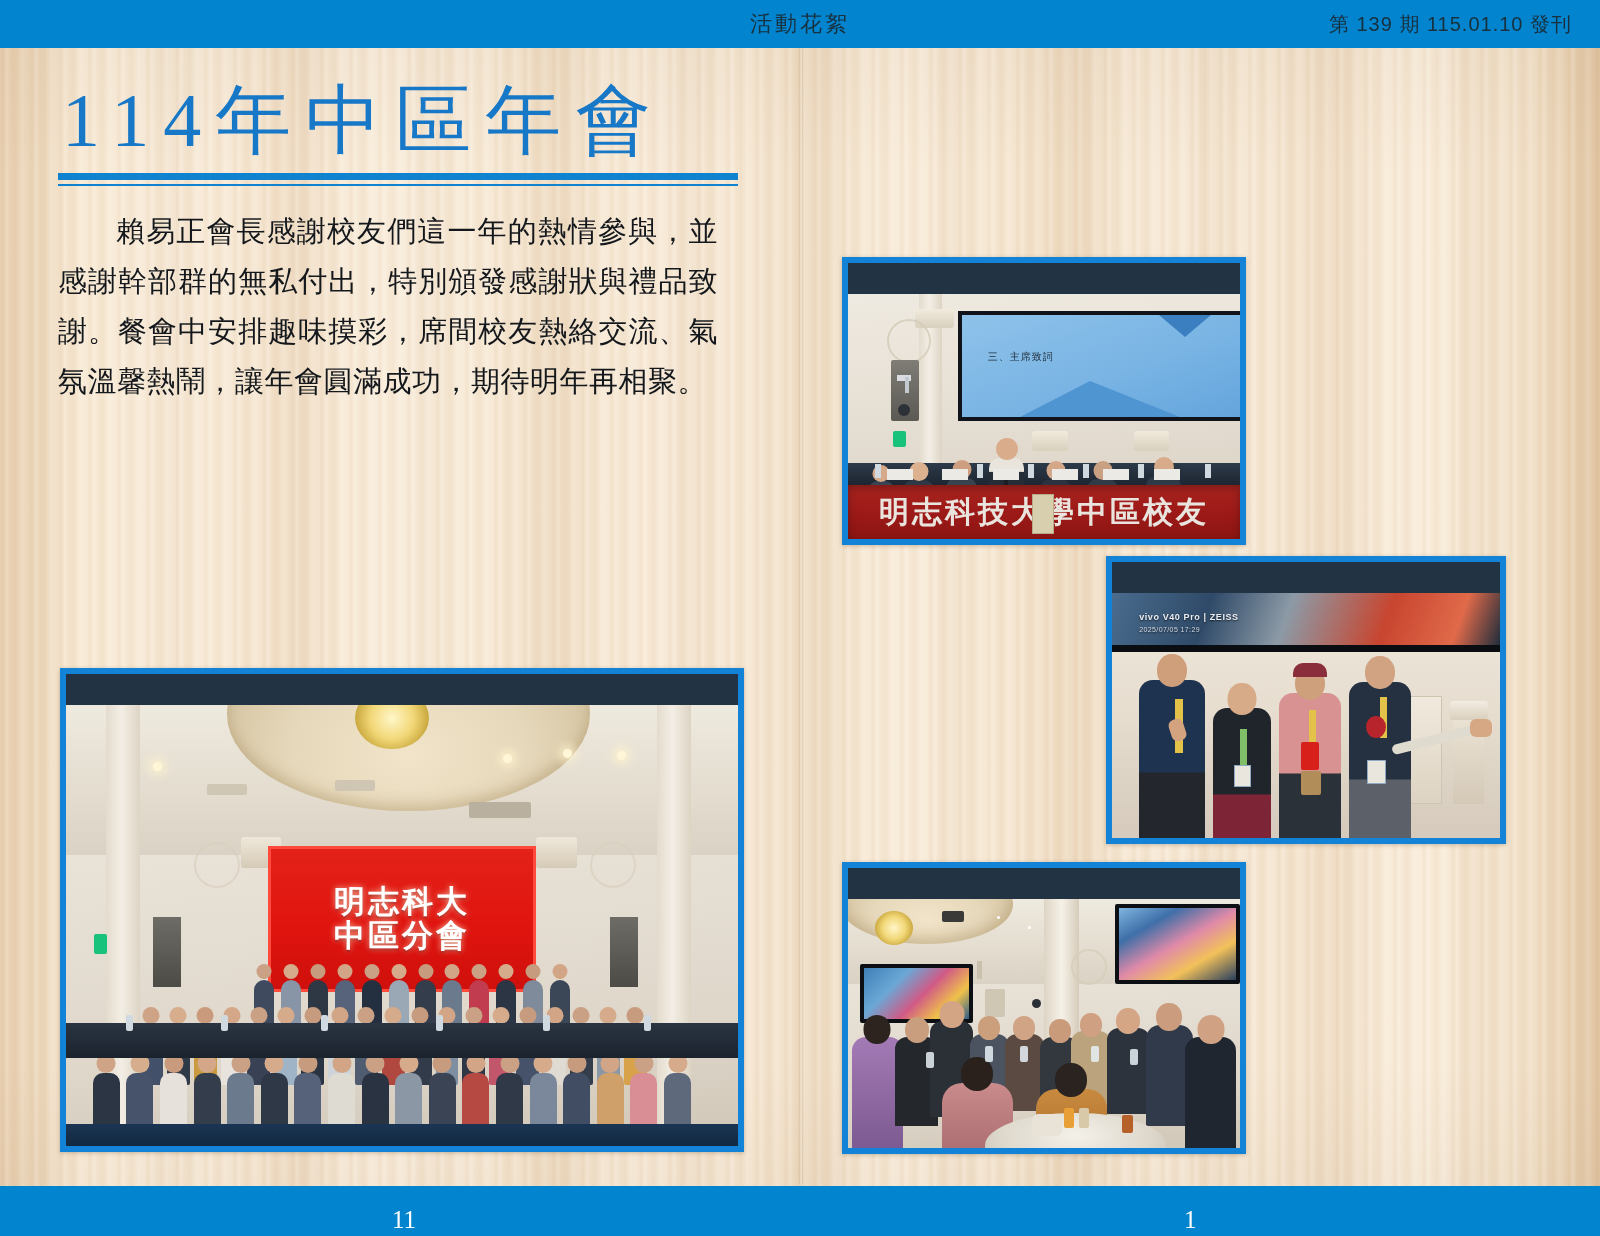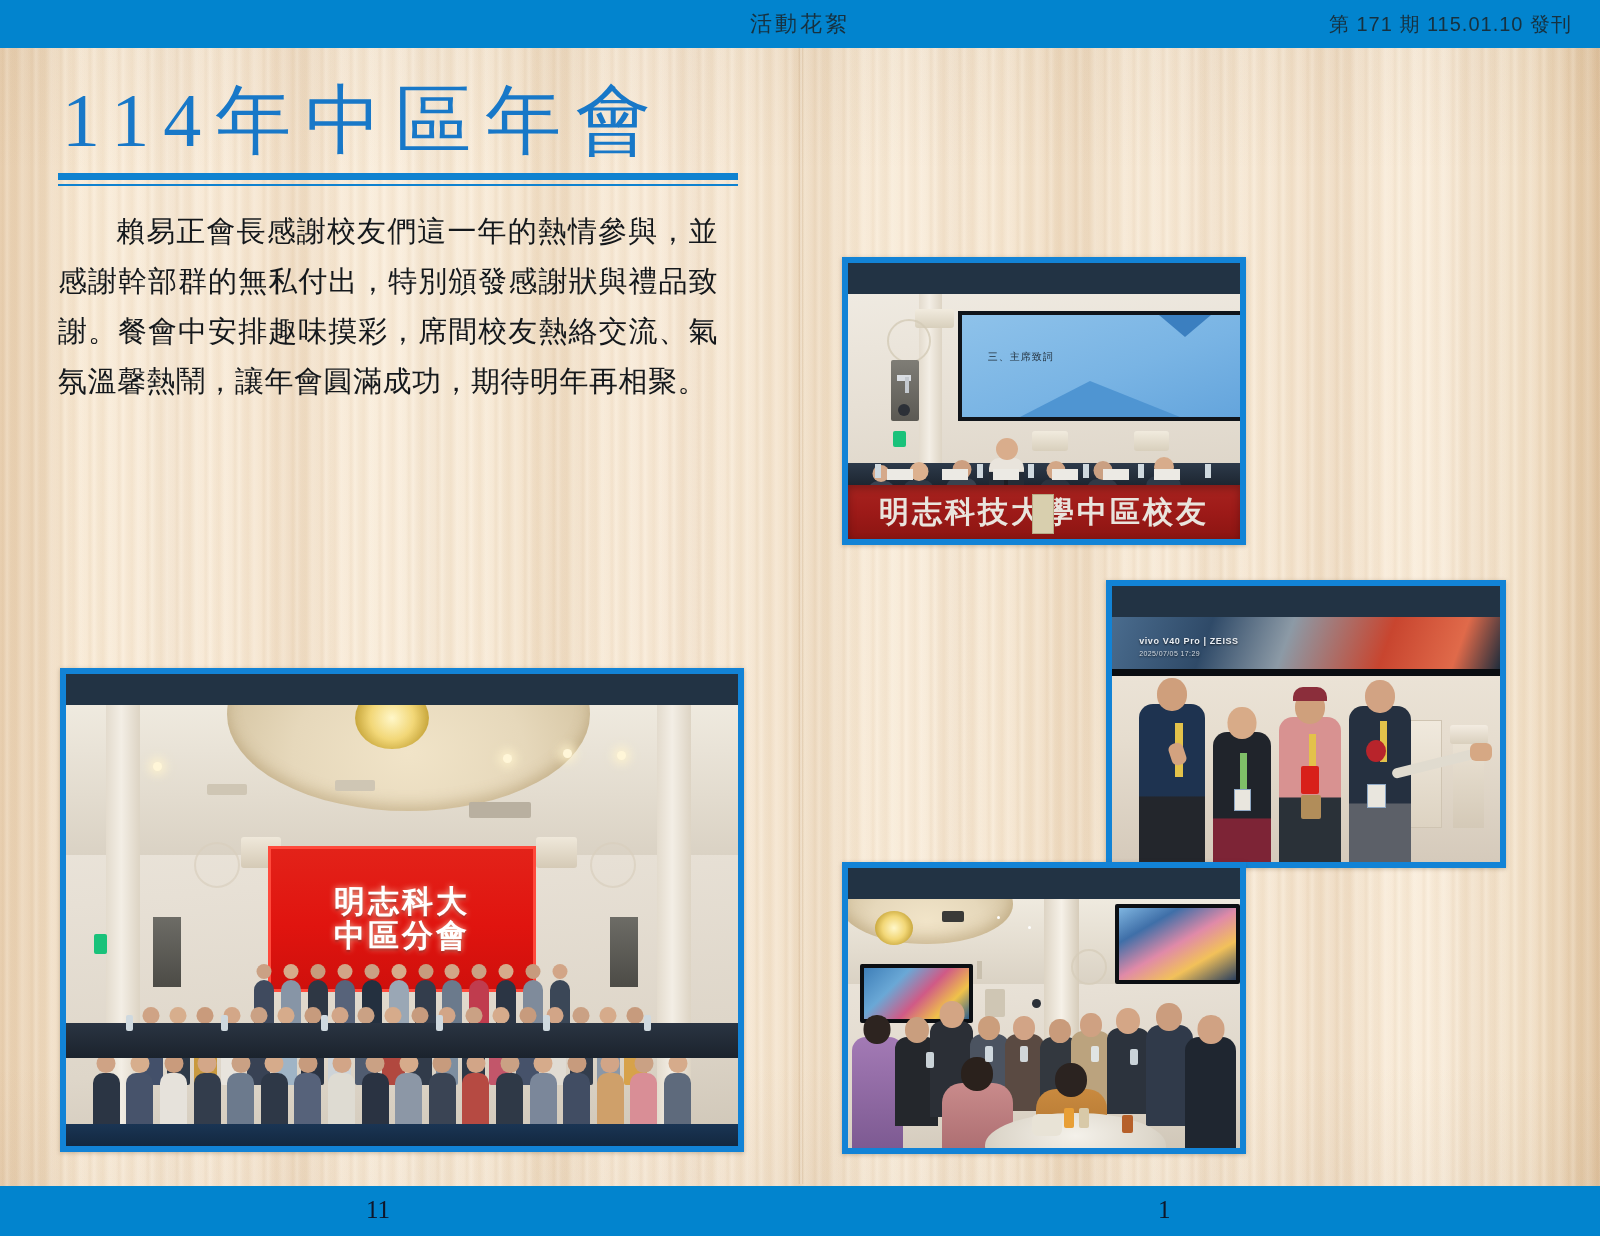--- a/index.html
+++ b/index.html
@@ -63,22 +63,22 @@
     position:absolute; left:0; right:0; top:9px;
     text-align:center;
     font-size:22px; letter-spacing:3px; color:#17313f;
     font-family:"Liberation Sans", sans-serif;
   }
   .hdr-right{
     position:absolute; right:28px; top:11px;
     font-size:20px; letter-spacing:1px; color:#17313f;
   }
   .pgnum{
-    position:absolute; top:10px;
-    font-size:25px; color:#0f172a; font-family:"Liberation Serif", serif;
+    position:absolute; top:20px;
+    font-size:25px; color:#ffffff; font-family:"Liberation Serif", serif;margin-left:26px;
   }
   .pgnum.left  { left:366px; }
   .pgnum.right { left:1158px; }
 
   
   .leftcol{ position:absolute; left:58px; top:70px; width:692px; }
 
   .kicker{
     font-family:"Liberation Serif", serif;
     font-size:40px; font-weight:700; color:#111;
@@ -117,21 +117,21 @@
     background:#234;
     box-shadow:0 1px 4px rgba(90,60,30,0.28);
   }
   .ph-inner{ position:absolute; inset:0; overflow:hidden;margin-top:31px; }
 
   
   .photo-group{ left:60px; top:668px; width:684px; height:484px; }
   
   .photo-stage{ left:842px; top:257px; width:404px; height:288px; }
   
-  .photo-award{ left:1106px; top:580px; width:400px; height:288px; }
+  .photo-award{ left:1106px; top:556px; width:400px; height:288px; }
   
   .photo-banquet{ left:842px; top:862px; width:404px; height:292px; }
 
   
   .hall-wall{
     position:absolute; inset:0;
     background:linear-gradient(175deg,#efeae1 0%,#e7e0d5 40%,#ded6c9 75%,#cfc6b7 100%);
   }
   .ceil{
     position:absolute; left:0; right:0; top:0; height:34%;
@@ -245,21 +245,21 @@
   }
 </style>
 </head>
 <body>
 
 <div class="page"></div>
 <div class="gutter"></div>
 
 <div class="topbar">
   <div class="hdr-center">活動花絮</div>
-  <div class="hdr-right">第 171 期 115.01.10 發刊</div>
+  <div class="hdr-right">第 139 期 115.01.10 發刊</div>
 </div>
 
 <div class="leftcol">
   <div class="maintitle">114年中區年會</div>
   <div class="rule-wrap">
     <div class="rule-thick"></div>
     <div class="rule-gap"></div>
     <div class="rule-thin"></div>
   </div>
   <div class="bodytext">

